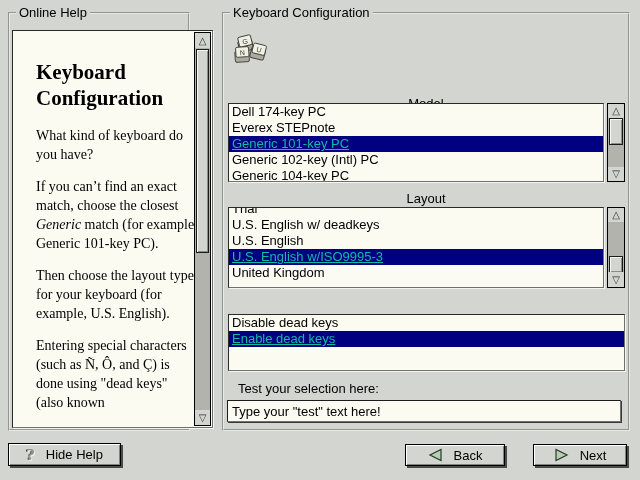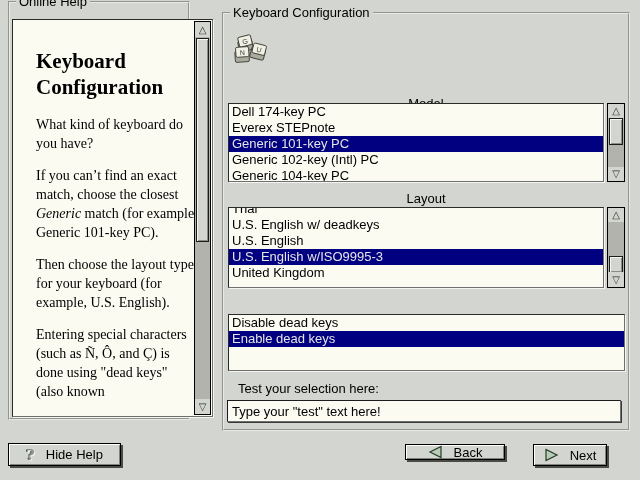--- a/index.html
+++ b/index.html
@@ -58,21 +58,21 @@
     box-shadow:inset 1px 1px 0 #f6f6f2, inset -1px -1px 0 #8d8d87;
   }
 
   
   .list { position:absolute; overflow:hidden; }
   .list-inner { position:absolute; left:0; right:0; top:0; }
   .row {
     height:16px; line-height:15px; padding-left:3px;
     white-space:nowrap; font-size:13px;
   }
-  .row.selected { background:#000080; color:#e5e5e5; }
+  .row.selected { background:#000080; color:#14b8a6;text-decoration:underline; }
 
   .center-label { position:absolute; left:0; right:0; text-align:center; font-size:13px; }
 
   
   .text-input {
     position:absolute;
     background:#fbfbf2;
     border:1px solid;
     border-color:#1c1c1c #6f6f6f #6f6f6f #1c1c1c;
     box-shadow:1px 1px 0 #3a3a3a;
@@ -92,21 +92,21 @@
   }
   .q-icon {
     font-family:"DejaVu Serif", serif; font-weight:bold; font-size:15px;
     color:#8f988f; text-shadow:1px 1px 0 #f2f2ee, -1px 0 0 #4a524a;
   }
   .arrow-svg { display:block; }
 </style>
 </head>
 <body>
 
-<div class="frame" style="left:8px; top:1px; width:182px; height:419px;text-decoration:underline;">
+<div class="frame" style="left:8px; top:12px; width:182px; height:419px;text-decoration:underline;">
   <span class="legend">Online Help</span>
 
   <div id="help-area" class="sunken">
     <div id="help-text">
       <h1>Keyboard Configuration</h1>
       <p>What kind of keyboard do you have?</p>
       <p><span>If you can’t find an exact match, choose the closest </span><span class="italic">Generic</span><span> match (for example, Generic 101-key PC).</span></p>
       <p>Then choose the layout type for your keyboard (for example, U.S. English).</p>
       <p>Entering special characters (such as Ñ, Ô, and Ç) is done using "dead keys" (also known</p>
     </div>
@@ -181,25 +181,25 @@
 
   <div style="position:absolute; left:14px; top:367px; font-size:13px;">Test your selection here:</div>
   <input class="text-input" style="left: 3px; top: 386px; width: 394px; height: 22px;" type="text" value="Type your &quot;test&quot; text here!">
 </div>
 
 <button class="btn" style="left:8px; top:443px; width:113px; height:23px;">
   <span class="q-icon">?</span>
   <span>Hide Help</span>
 </button>
 
-<button class="btn" style="left:405px; top:444px; width:100px; height:16px;">
+<button class="btn" style="left:405px; top:444px; width:100px; height:22px;">
   <svg class="arrow-svg" width="15" height="14" viewBox="0 0 15 14">
     <polygon points="13,1.5 13,12.5 2,7" fill="#b9cbb9" stroke="#223c22" stroke-width="1.2"></polygon>
   </svg>
   <span>Back</span>
 </button>
 
-<button class="btn" style="left:533px; top:444px; width:74px; height:22px;">
+<button class="btn" style="left:533px; top:444px; width:94px; height:22px;">
   <svg class="arrow-svg" width="15" height="14" viewBox="0 0 15 14">
     <polygon points="2,1.5 2,12.5 13,7" fill="#b9cbb9" stroke="#223c22" stroke-width="1.2"></polygon>
   </svg>
   <span>Next</span>
 </button>
 
 </body></html>

